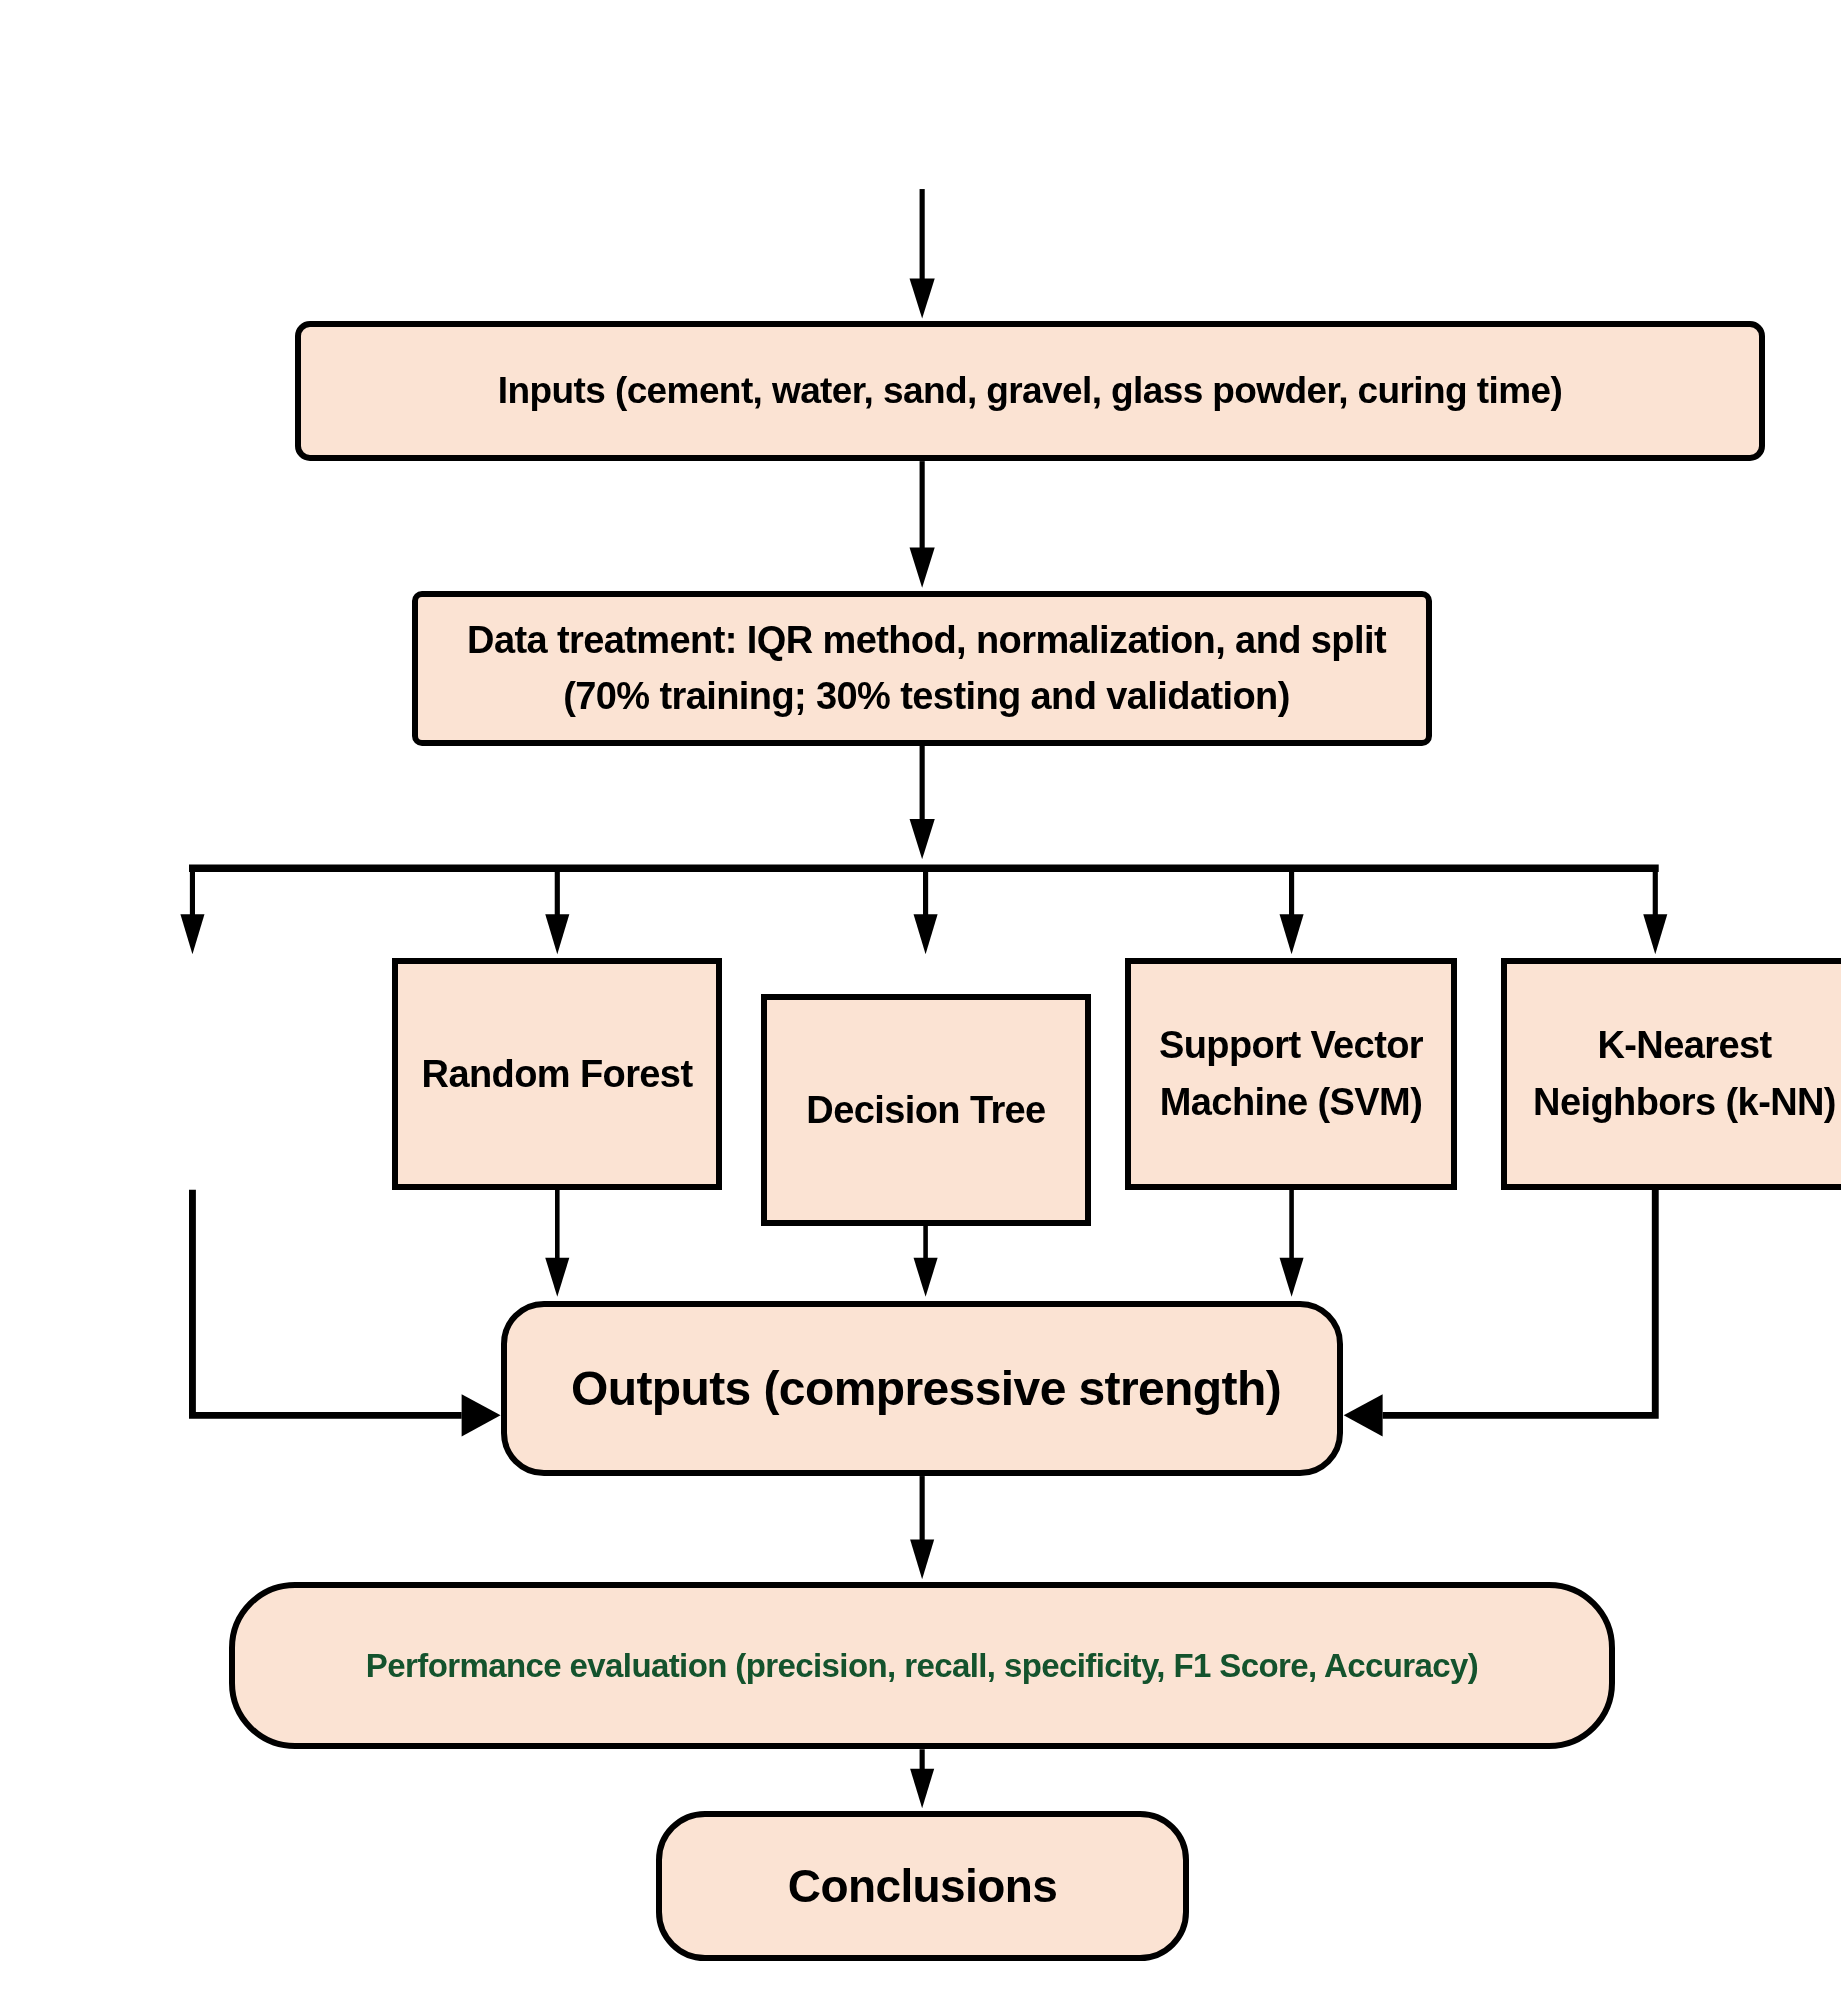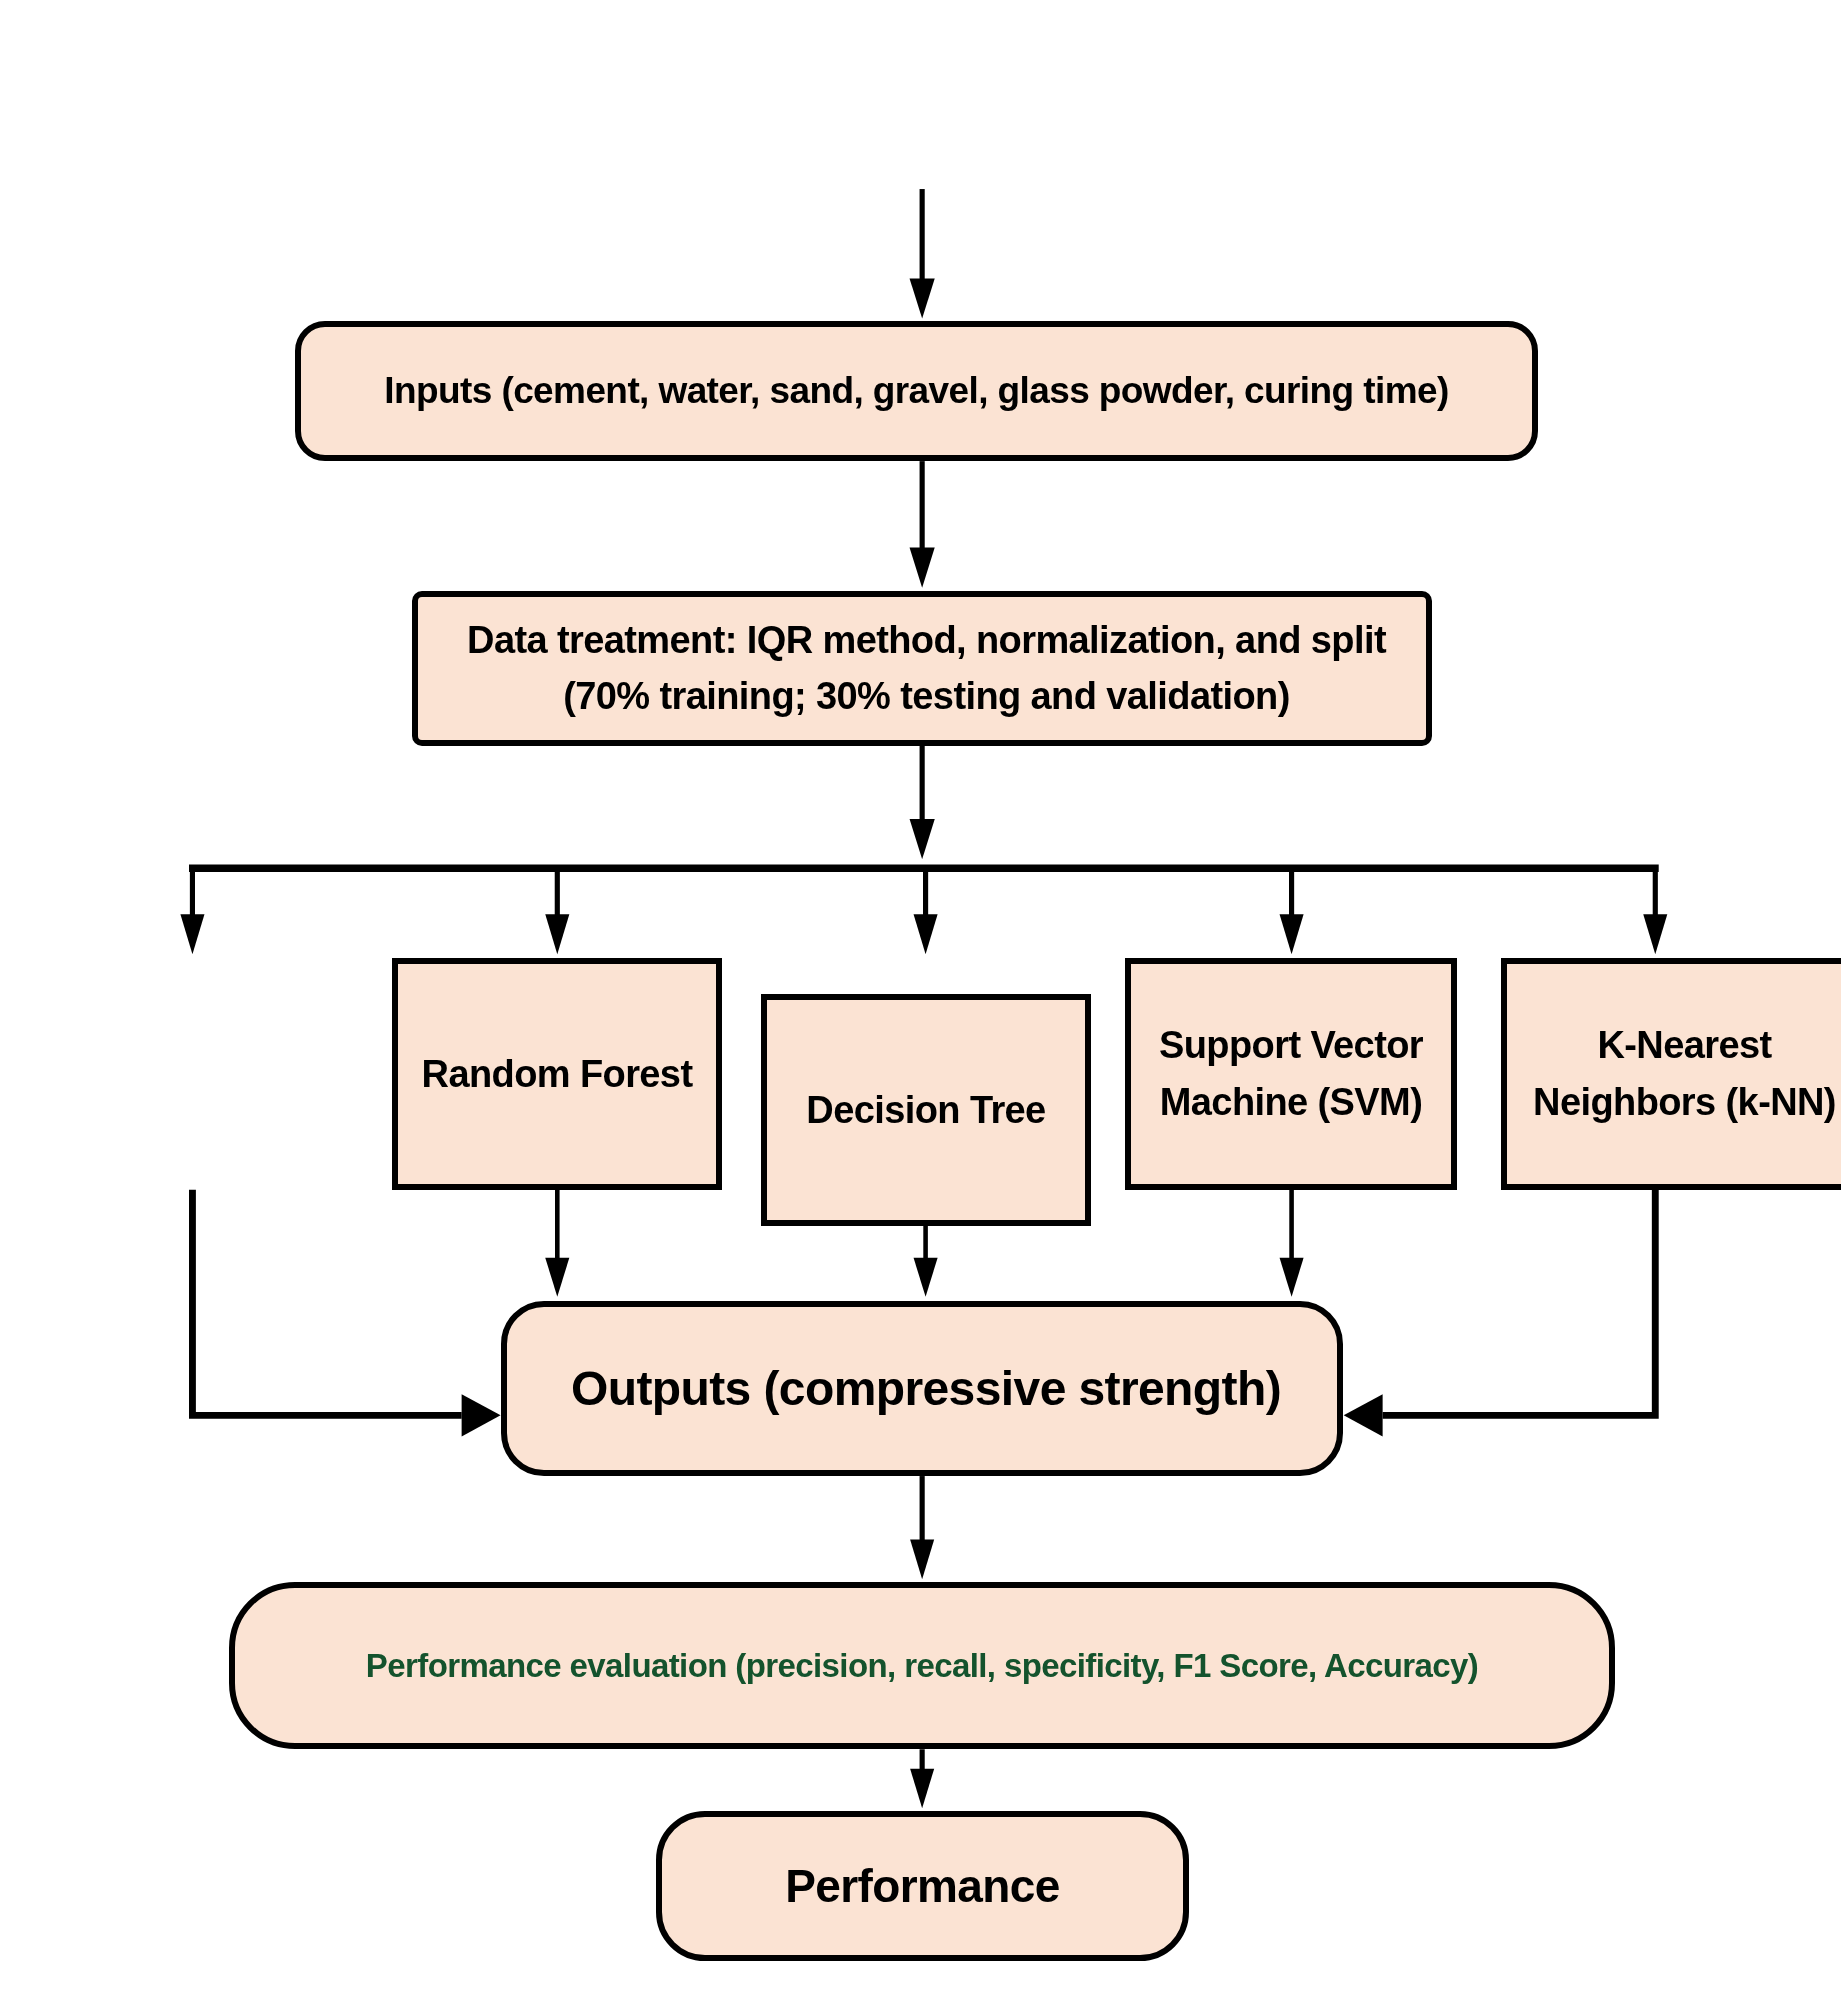--- a/index.html
+++ b/index.html
@@ -24,21 +24,21 @@
     display:flex;align-items:center;justify-content:center;
     text-align:center;
     font-weight:700;
     letter-spacing:-0.6px;
     line-height:1.5;
   }
   .node .lbl{display:block;padding:0 11.5px;}
   .nowrap .lbl{white-space:nowrap;}
 
   #n-dataset     {left:571px;  top:23px;   width:704px; height:167px; border-radius:31.5px; font-size:39px;}
-  #n-inputs      {left:295px;  top:321px;  width:1243px; height:140px; border-radius:30px; font-size:37px;}
+  #n-inputs      {left:295px;  top:321px;  width:1470px; height:140px; border-radius:15px; font-size:37px;}
   #n-treatment   {left:412px;  top:591px; width:1020px; height:155px; border-radius:10px; font-size:38px; line-height:1.45;padding-left:9px;}
   #n-treatment .lbl{padding:0 26px;}
   #n-naive-bayes {left:29px;   top:958px; width:326px;  height:232px; font-size:38px;}
   #n-random-forest{left:392px; top:958px; width:330px;  height:232px; font-size:38px;}
   #n-decision-tree{left:761px;top:994px; width:330px;  height:232px; font-size:38px;}
   #n-svm         {left:1125px; top:958px; width:332px;  height:232px; font-size:38px;}
   #n-svm .lbl{padding:0 14.3px;}
   #n-knn         {left:1501px; top:958px; width:367px;  height:232px; font-size:38px;}
   #n-knn .lbl{padding:0 17px;}
   #n-outputs     {left:501px;  top:1301px; width:842px; height:175px; border-radius:43px; font-size:48px;}
@@ -143,17 +143,17 @@
 
   <div class="node nowrap" id="n-outputs" style="background: rgb(251, 227, 211); border-color: rgb(0, 0, 0); color: rgb(0, 0, 0); padding-left: 8px;">
     <span class="lbl">Outputs (compressive strength)</span>
   </div>
 
   <div class="node nowrap" id="n-performance" style="background: rgb(251, 227, 211); border-color: rgb(0, 0, 0); color: #14532d;">
     <span class="lbl">Performance evaluation (precision, recall, specificity, F1 Score, Accuracy)</span>
   </div>
 
   <div class="node" id="n-conclusions" style="background: rgb(251, 227, 211); border-color: rgb(0, 0, 0); color: rgb(0, 0, 0);">
-    <span class="lbl">Performance</span>
+    <span class="lbl">Conclusions</span>
   </div>
 
 </div>
 
 
 </body></html>

